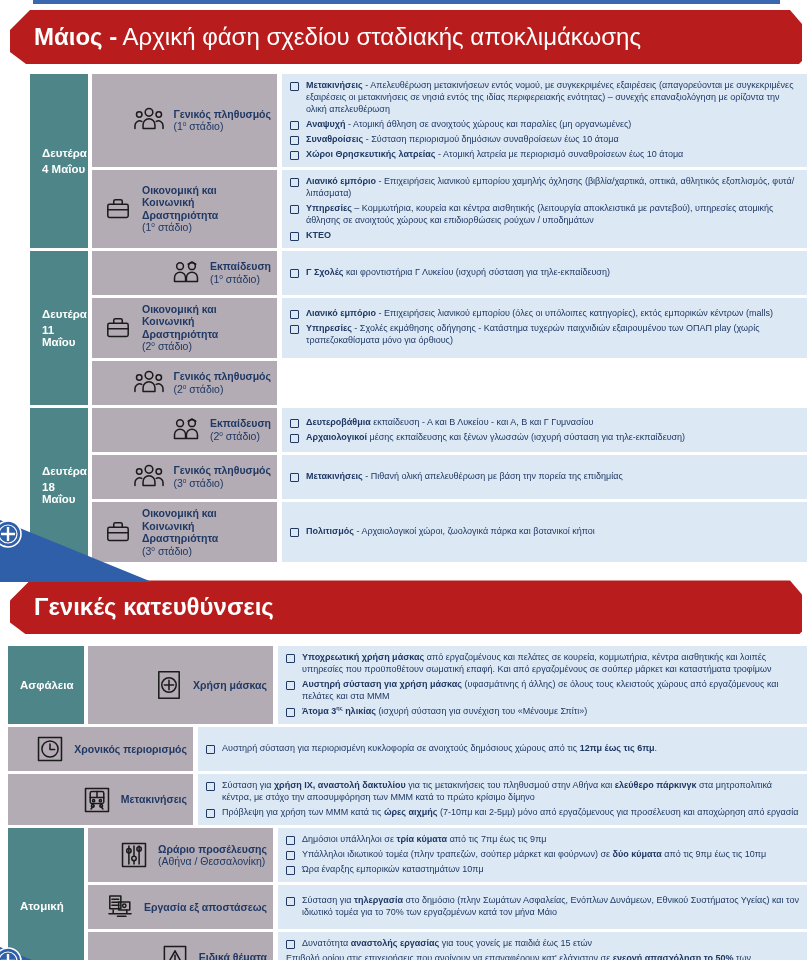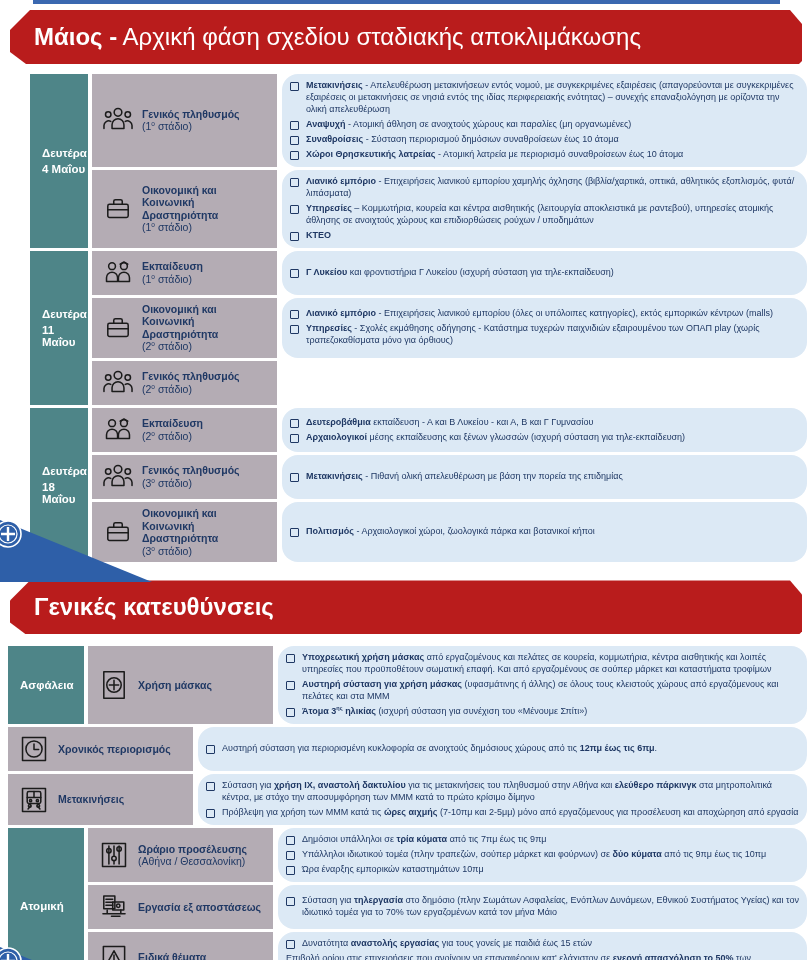--- a/index.html
+++ b/index.html
@@ -24,30 +24,30 @@
     background:#4E8588;color:#ffffff;font-weight:700;font-size:11.5px;
     display:flex;flex-direction:column;justify-content:center;gap:4px;
     padding-left:12px;flex-shrink:0;box-sizing:border-box;
   }
   .sec0 .datecell{width:58px;}
   .sec1 .datecell{width:76px;}
   .rows{display:flex;flex-direction:column;gap:3px;flex:1;}
   .row{display:flex;gap:5px;min-height:36px;}
   .catcell{
     width:185px;flex-shrink:0;background:#B4ACB4;display:flex;align-items:center;
-    padding:5px 2px;box-sizing:border-box;
+    padding:5px 2px;box-sizing:border-box;justify-content:flex-end;
   }
   .iconbox{width:48px;display:flex;justify-content:center;flex-shrink:0;}
   .iconbox svg{width:34px;height:34px;stroke:#1b1b1b;fill:none;stroke-width:1.8;stroke-linejoin:round;stroke-linecap:round;}
   .catlabels{font-size:10.5px;color:#1F3864;line-height:1.2;padding-right:4px;}
   .catlabel{font-weight:700;}
   .catsub{font-weight:400;}
   .bullets{
     flex:1;background:#DCE9F5;display:flex;flex-direction:column;justify-content:center;
-    padding:6px 8px;gap:3px;box-sizing:border-box;border-radius:16px;
+    padding:6px 8px;gap:3px;box-sizing:border-box;
   }
   .bullet{display:flex;}
   .cb{width:7px;height:7px;border:1.4px solid #1F3864;border-radius:1px;flex-shrink:0;margin:2px 7px 0 0;background:#DCE9F5;}
   .btext{font-size:9px;color:#1F3864;line-height:1.33;}
   .btext b{font-weight:700;}
   sup{font-size:0.62em;line-height:0;}
   .corner{position:absolute;left:0;width:152px;height:62px;z-index:3;pointer-events:none;}
   .sec0 .corner{bottom:-20px;}
   .sec1 .corner{bottom:-26px;}
   .corner .tri{position:absolute;left:0;top:0;}
@@ -152,21 +152,21 @@
                 </svg>
               </div>
               <div class="catlabels">
                 <div class="catlabel">Εκπαίδευση</div>
                 <div class="catsub">(1<sup>ο</sup> στάδιο)</div>
               </div>
             </div>
             <div class="bullets">
               <div class="bullet">
                 <span class="cb"></span>
-                <div class="btext"><b>Γ Λυκείου</b> και φροντιστήρια Γ Λυκείου (ισχυρή σύσταση για τηλε-εκπαίδευση)</div>
+                <div class="btext"><b>Γ Σχολές</b> και φροντιστήρια Γ Λυκείου (ισχυρή σύσταση για τηλε-εκπαίδευση)</div>
               </div>
             </div>
           </div>
           <div class="row">
             <div class="catcell">
               <div class="iconbox">
                 <svg viewBox="0 0 40 40">
                   <rect x="8" y="14.5" width="24" height="15.5" rx="2"></rect>
                   <path d="M15 14.5v-3.5a2 2 0 0 1 2-2h6a2 2 0 0 1 2 2v3.5"></path>
                   <path d="M8 21h24"></path>

